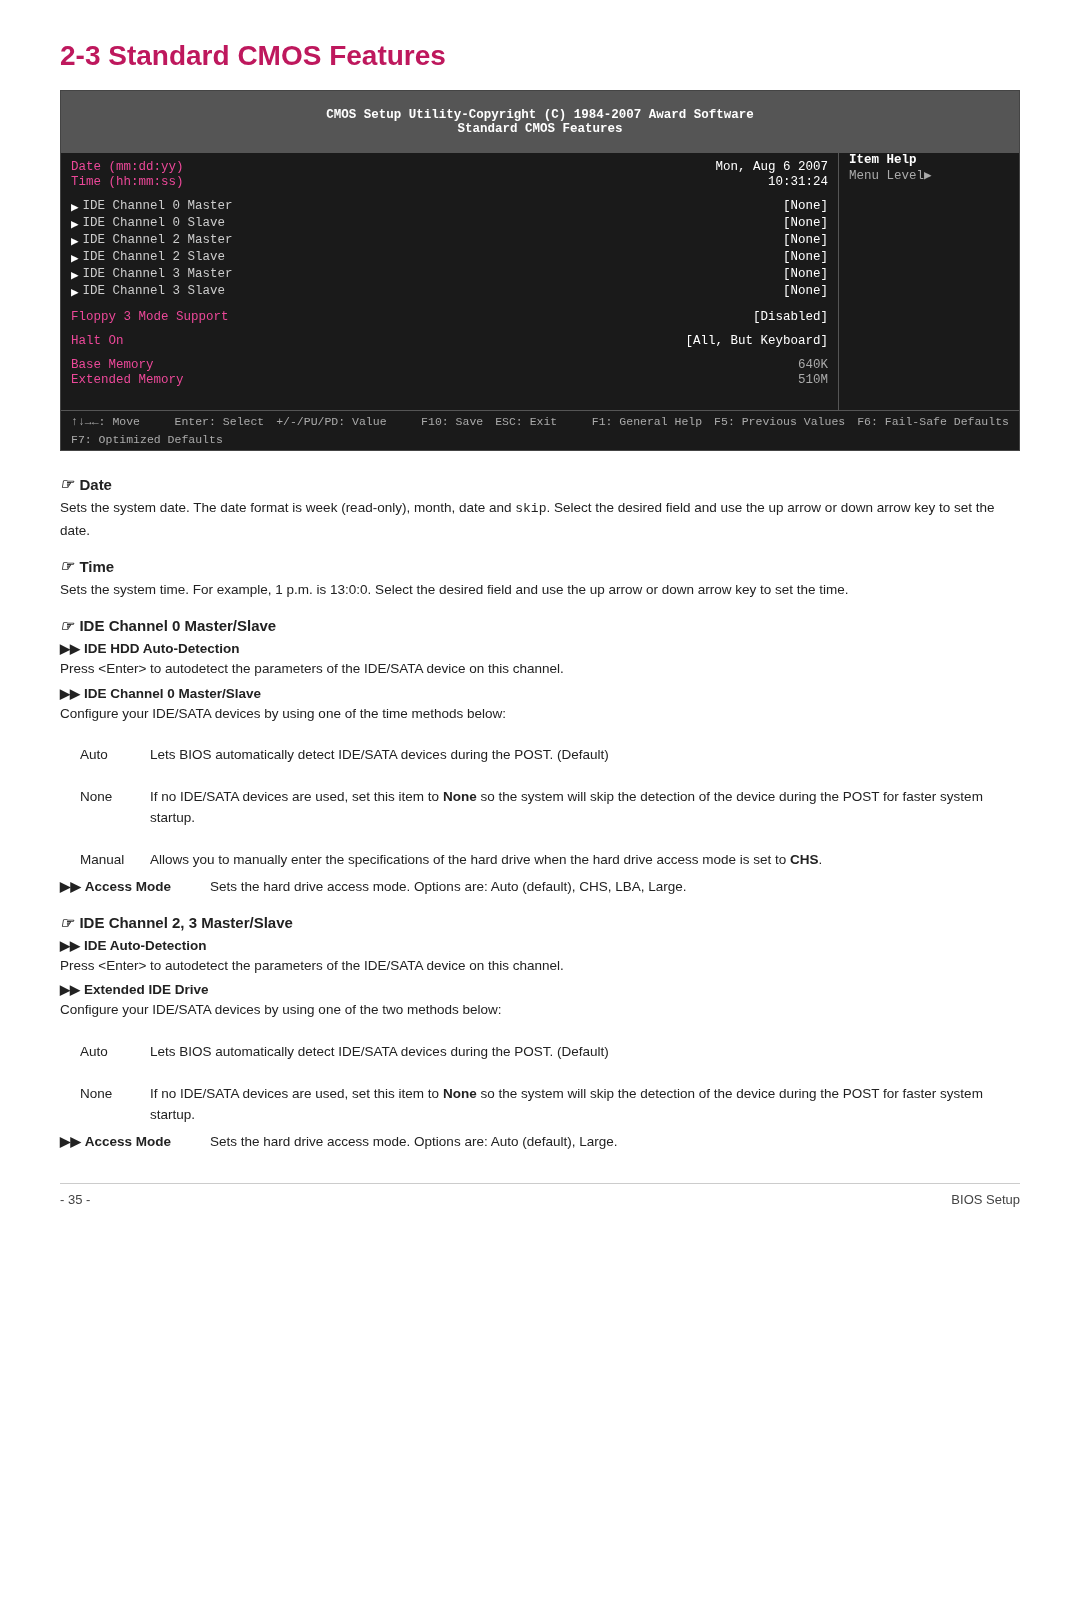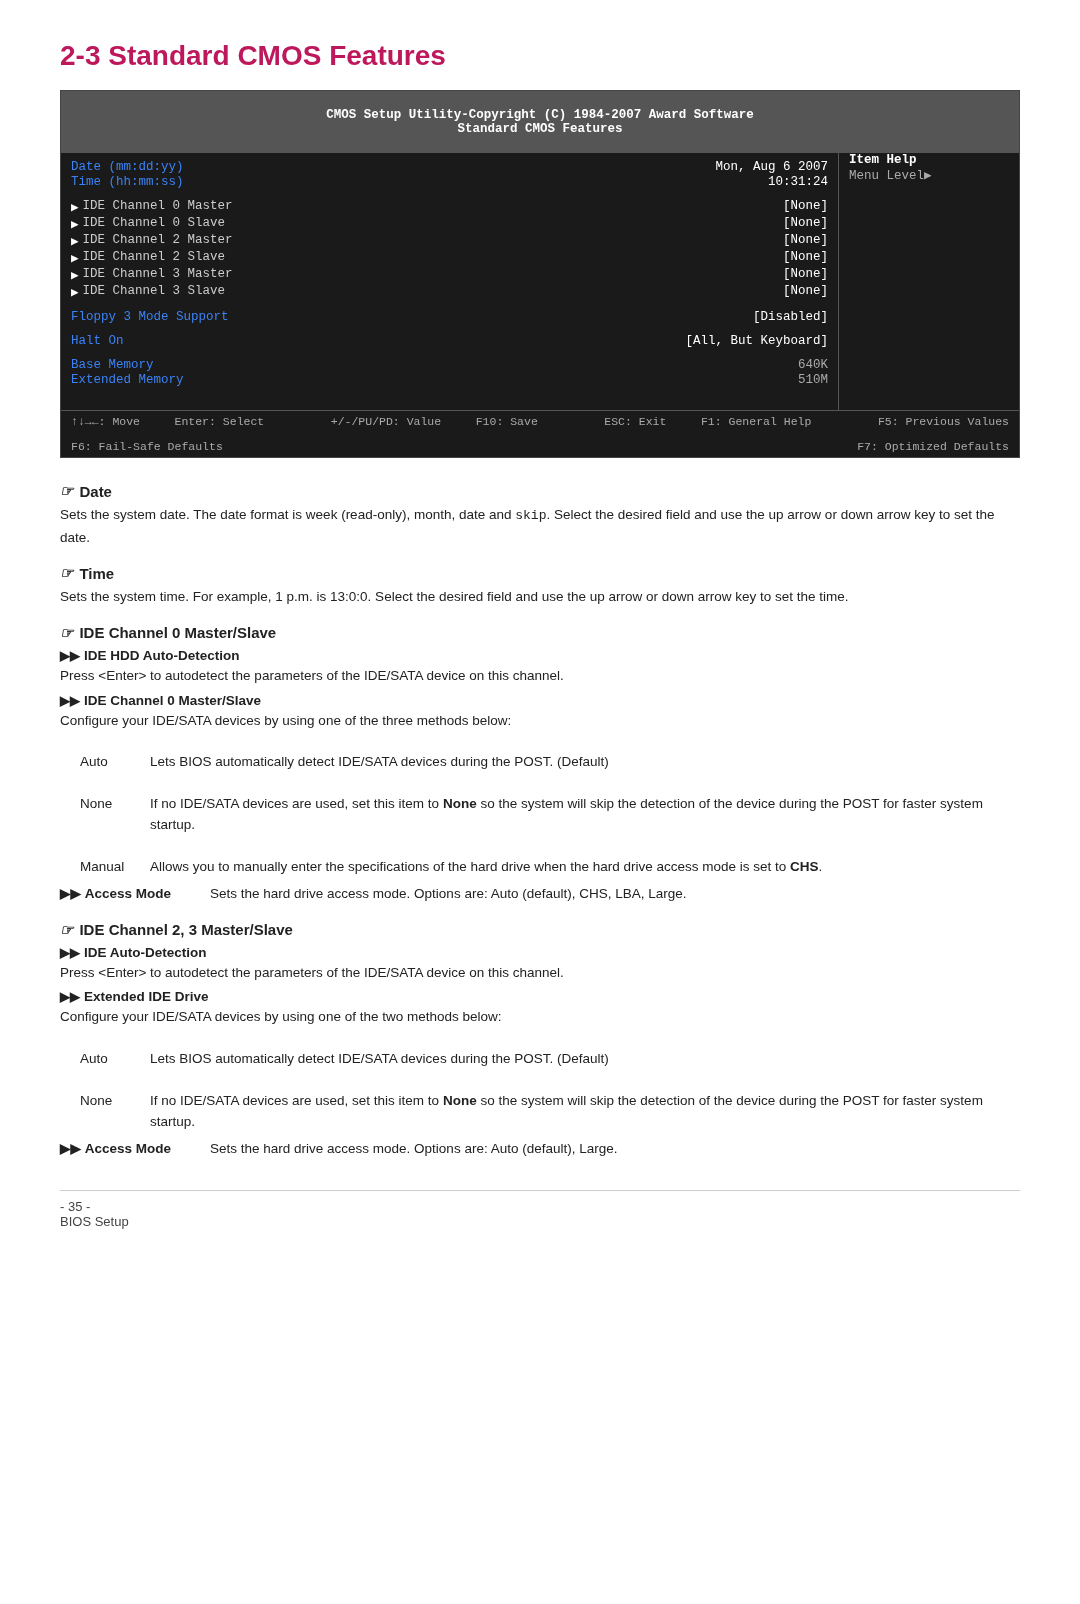--- a/index.html
+++ b/index.html
@@ -61,21 +61,21 @@
       color: #fff;
       font-weight: bold;
     }
 
     .bios-row {
       display: flex;
       justify-content: space-between;
       margin: 1px 0;
     }
 
-    .bios-row .label { color: #3b82f6; }
+    .bios-row .label { color: #ec4899; }
     .bios-row .value { color: #fff; }
 
     .bios-spacer { height: 8px; }
 
     .bios-item-row {
       display: flex;
       margin: 1px 0;
       color: #ccc;
     }
     .bios-item-row .arrow { color: #fff; margin-right: 4px; }
@@ -84,21 +84,21 @@
 
     .bios-footer {
       background: #1a1a1a;
       border-top: 1px solid #555;
       padding: 4px 10px;
       color: #aaa;
       font-size: 11.5px;
       display: flex;
       justify-content: space-between;
       flex-wrap: wrap;
-      gap: 12px;
+      gap: 5px;
     }
 
     
     .section {
       margin-bottom: 16px;
     }
 
     .section-heading {
       font-size: 15px;
       font-weight: bold;
@@ -185,21 +185,20 @@
 
     
     .page-footer {
       border-top: 1px solid #ccc;
       margin-top: 30px;
       padding-top: 8px;
       display: flex;
       justify-content: space-between;
       font-size: 13px;
       color: #444;
-      flex-direction: column;
     }
   </style>
 </head>
 <body>
 
 <h1 class="page-title">2-3   Standard CMOS Features</h1>
 
 <div class="bios-box">
   <div class="bios-header">
     <div>CMOS Setup Utility-Copyright (C) 1984-2007 Award Software</div>
@@ -310,21 +309,21 @@
   <div class="sub-heading">
     <span class="arrow2">▶▶</span>
     <span>IDE HDD Auto-Detection</span>
   </div>
   <p class="section-text">Press &lt;Enter&gt; to autodetect the parameters of the IDE/SATA device on this channel.</p>
 
   <div class="sub-heading">
     <span class="arrow2">▶▶</span>
     <span>IDE Channel 0 Master/Slave</span>
   </div>
-  <p class="section-text">Configure your IDE/SATA devices by using one of the three methods below:</p>
+  <p class="section-text">Configure your IDE/SATA devices by using one of the time methods below:</p>
 
   <ul class="bullet-list">
     <li>
       <span class="bullet-term">Auto</span>
       <span class="bullet-desc">Lets BIOS automatically detect IDE/SATA devices during the POST. (Default)</span>
     </li>
     <li>
       <span class="bullet-term">None</span>
       <span class="bullet-desc">If no IDE/SATA devices are used, set this item to <strong>None</strong> so the system will skip the detection of the device during the POST for faster system startup.</span>
     </li>

